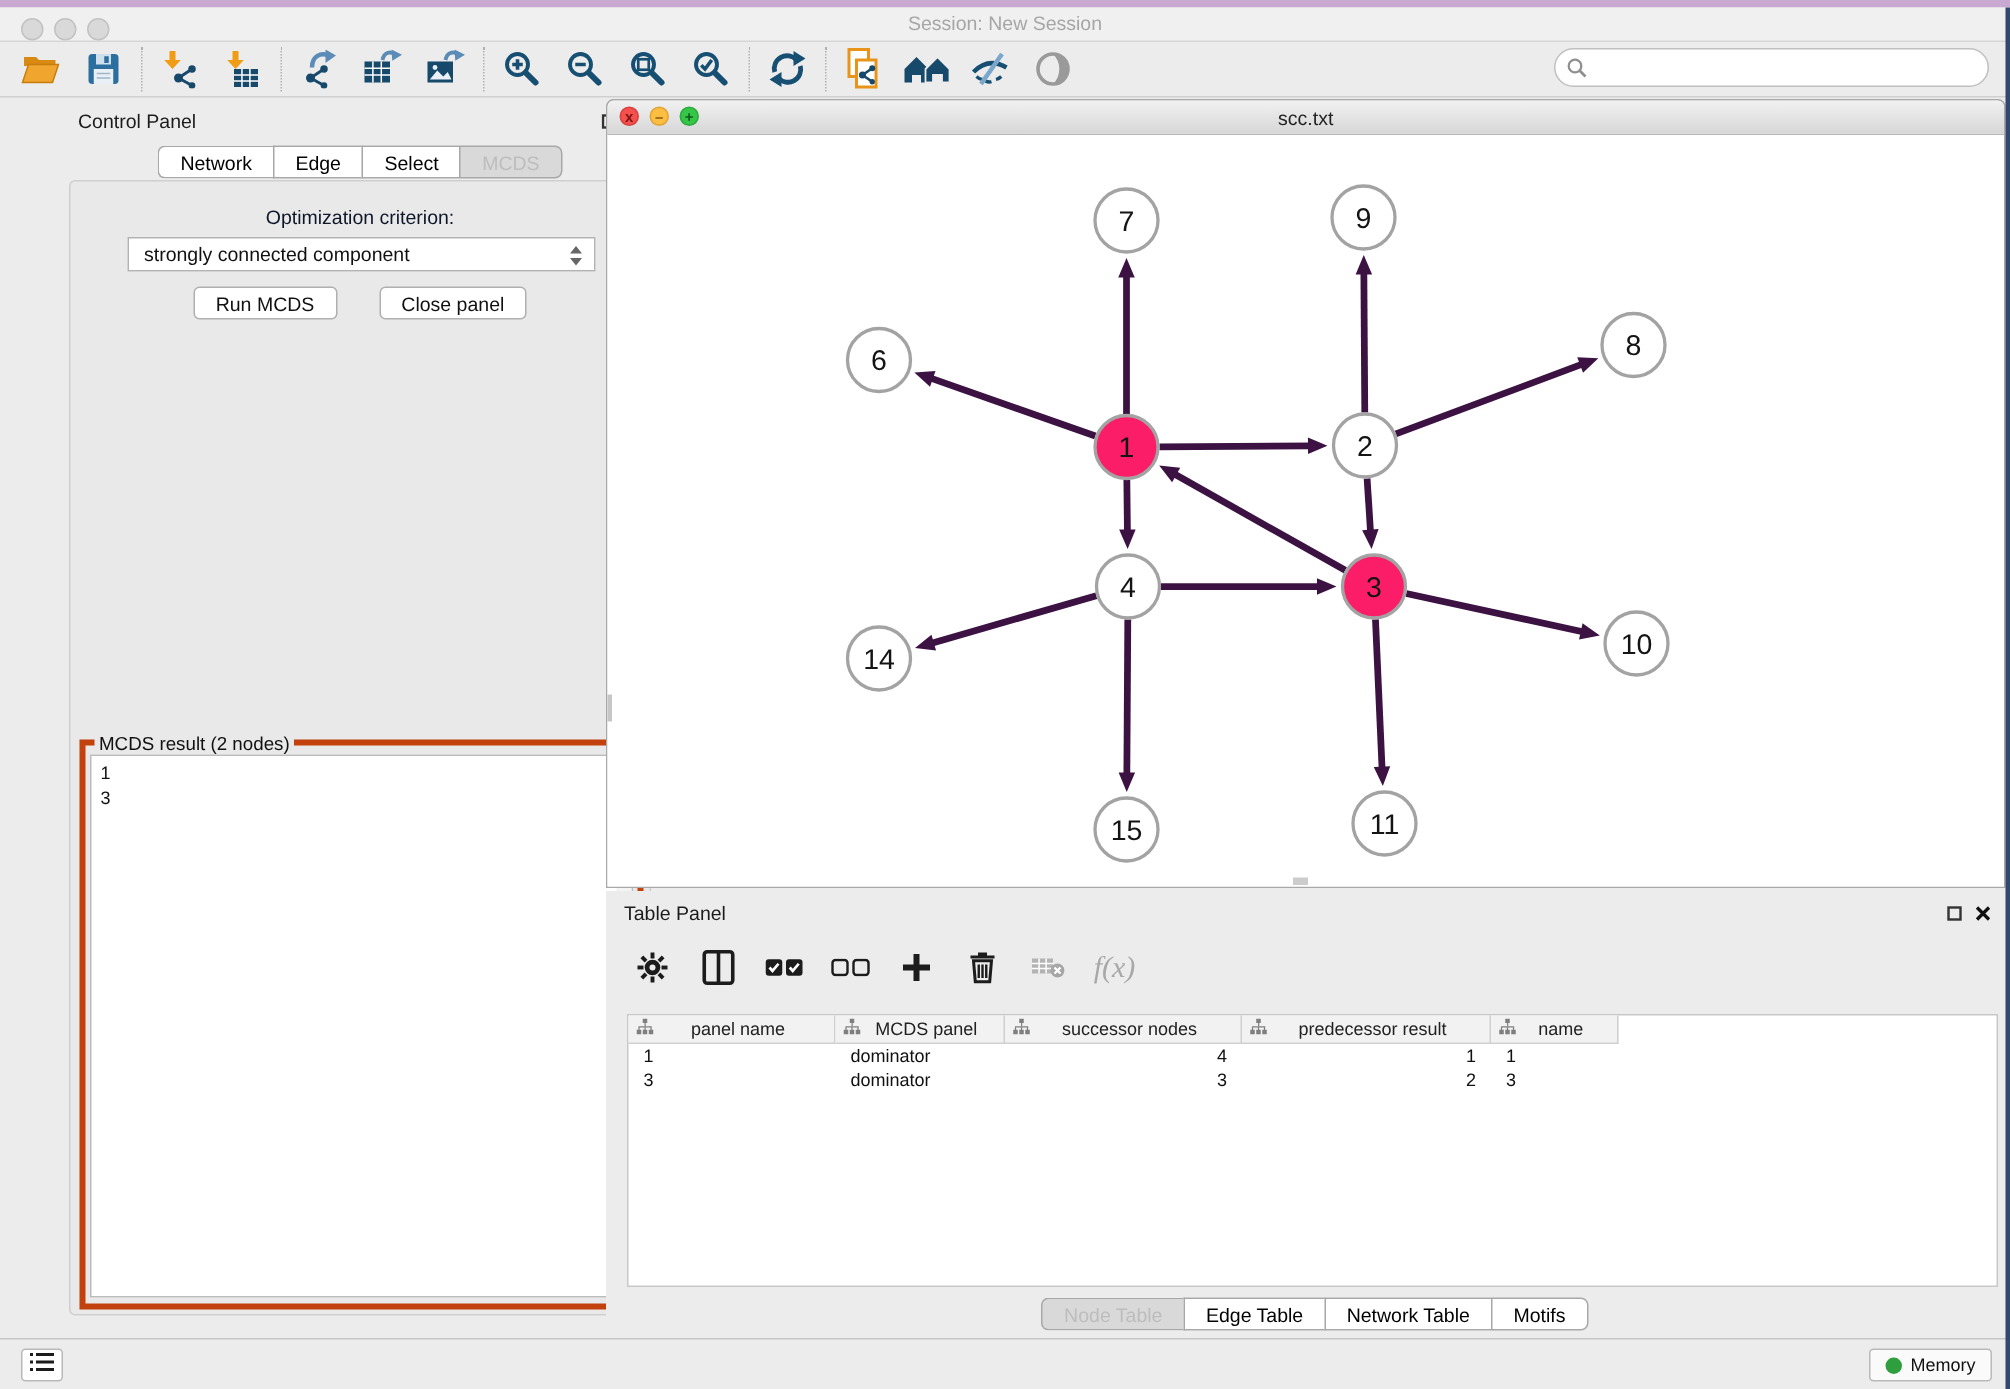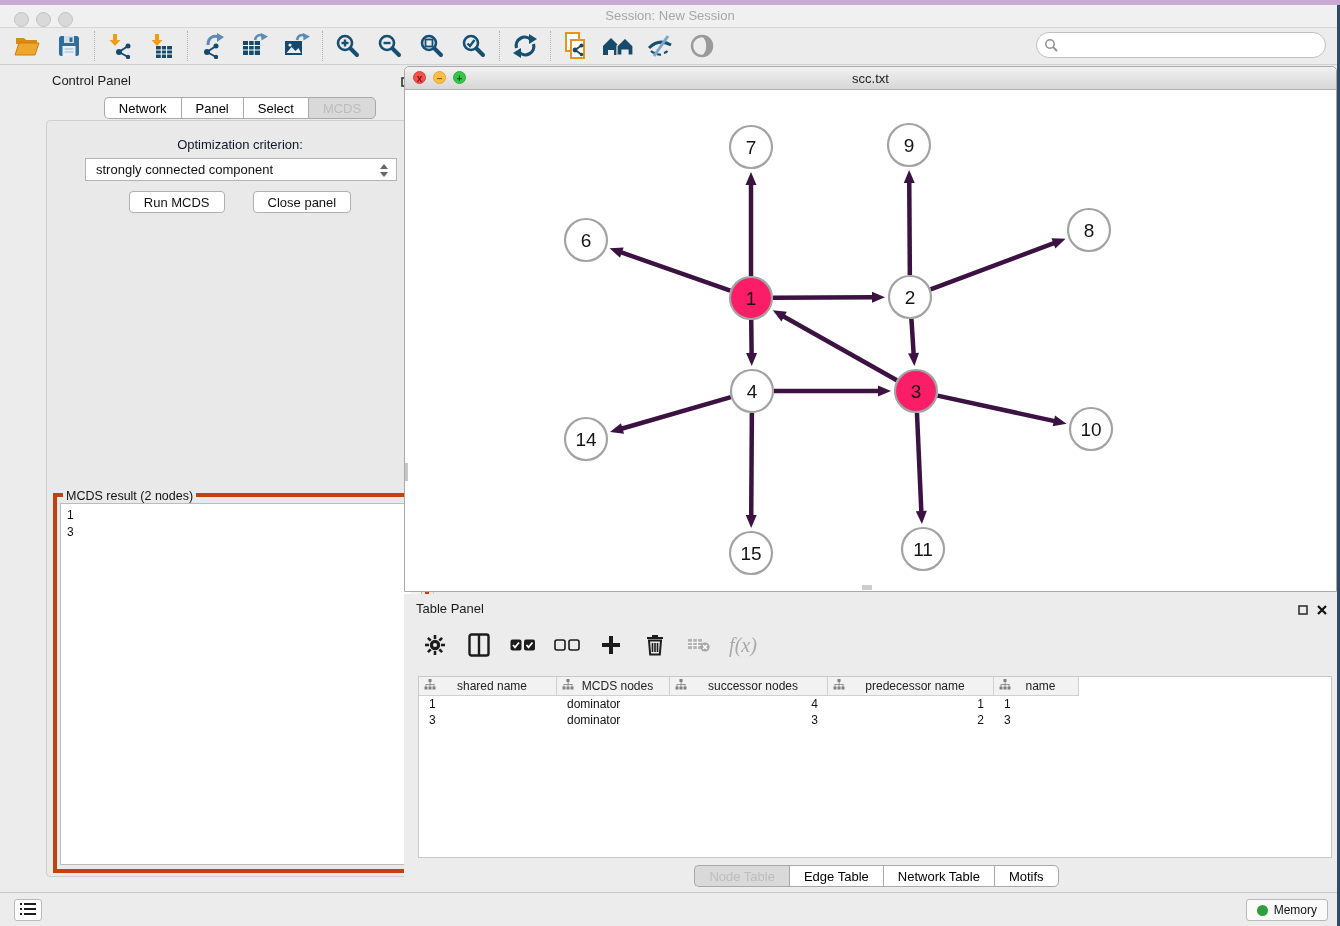--- a/index.html
+++ b/index.html
@@ -280,21 +280,21 @@
         </svg>
     </span>
     <span>
       <svg width="10" height="10" viewBox="0 0 10 10">
           <path d="M1 1l8 8M9 1l-8 8" stroke="#111" stroke-width="2.2"></path>
         </svg>
     </span>
   </div>
   <div class="cp-tabs" id="cp-tabs">
       <div class="seg">Network</div>
-      <div class="seg">Panel</div>
+      <div class="seg">Edge</div>
       <div class="seg">Select</div>
       <div class="seg sel">MCDS</div>
     </div>
   <div class="cp-body">
     <div class="opt-label">Optimization criterion:</div>
     <div class="criterion">
       <span>strongly connected component</span>
       <span class="spin">
         <svg width="10" height="15" viewBox="0 0 10 15">
             <path d="M5 1 L9 6 H1z" fill="#666"></path>
@@ -526,35 +526,35 @@
               <g fill="#7f7f7f">
                 <rect x="4.5" y="0" width="3" height="3"></rect>
                 <rect x="0.5" y="7.5" width="3" height="3"></rect>
                 <rect x="4.5" y="7.5" width="3" height="3"></rect>
                 <rect x="8.5" y="7.5" width="3" height="3"></rect>
                 <path d="M5.7 3h.8v2.2h-.8z"></path>
                 <path d="M1.7 5.2h8.8v.8H1.7z"></path>
                 <path d="M1.6 5.6h.8v2h-.8zM5.6 5.6h.8v2h-.8zM9.6 5.6h.8v2h-.8z"></path>
               </g>
             </svg></span>
-          <span class="lbl">shared name</span>
+          <span class="lbl">panel name</span>
         </div>
         <div class="gt-hcell" style="width: 113px;">
           <span class="tree"><svg width="12" height="11" viewBox="0 0 12 11">
               <g fill="#7f7f7f">
                 <rect x="4.5" y="0" width="3" height="3"></rect>
                 <rect x="0.5" y="7.5" width="3" height="3"></rect>
                 <rect x="4.5" y="7.5" width="3" height="3"></rect>
                 <rect x="8.5" y="7.5" width="3" height="3"></rect>
                 <path d="M5.7 3h.8v2.2h-.8z"></path>
                 <path d="M1.7 5.2h8.8v.8H1.7z"></path>
                 <path d="M1.6 5.6h.8v2h-.8zM5.6 5.6h.8v2h-.8zM9.6 5.6h.8v2h-.8z"></path>
               </g>
             </svg></span>
-          <span class="lbl">MCDS nodes</span>
+          <span class="lbl">MCDS panel</span>
         </div>
         <div class="gt-hcell" style="width: 158px;">
           <span class="tree"><svg width="12" height="11" viewBox="0 0 12 11">
               <g fill="#7f7f7f">
                 <rect x="4.5" y="0" width="3" height="3"></rect>
                 <rect x="0.5" y="7.5" width="3" height="3"></rect>
                 <rect x="4.5" y="7.5" width="3" height="3"></rect>
                 <rect x="8.5" y="7.5" width="3" height="3"></rect>
                 <path d="M5.7 3h.8v2.2h-.8z"></path>
                 <path d="M1.7 5.2h8.8v.8H1.7z"></path>
@@ -568,21 +568,21 @@
               <g fill="#7f7f7f">
                 <rect x="4.5" y="0" width="3" height="3"></rect>
                 <rect x="0.5" y="7.5" width="3" height="3"></rect>
                 <rect x="4.5" y="7.5" width="3" height="3"></rect>
                 <rect x="8.5" y="7.5" width="3" height="3"></rect>
                 <path d="M5.7 3h.8v2.2h-.8z"></path>
                 <path d="M1.7 5.2h8.8v.8H1.7z"></path>
                 <path d="M1.6 5.6h.8v2h-.8zM5.6 5.6h.8v2h-.8zM9.6 5.6h.8v2h-.8z"></path>
               </g>
             </svg></span>
-          <span class="lbl">predecessor name</span>
+          <span class="lbl">predecessor result</span>
         </div>
         <div class="gt-hcell" style="width: 85px;">
           <span class="tree"><svg width="12" height="11" viewBox="0 0 12 11">
               <g fill="#7f7f7f">
                 <rect x="4.5" y="0" width="3" height="3"></rect>
                 <rect x="0.5" y="7.5" width="3" height="3"></rect>
                 <rect x="4.5" y="7.5" width="3" height="3"></rect>
                 <rect x="8.5" y="7.5" width="3" height="3"></rect>
                 <path d="M5.7 3h.8v2.2h-.8z"></path>
                 <path d="M1.7 5.2h8.8v.8H1.7z"></path>

